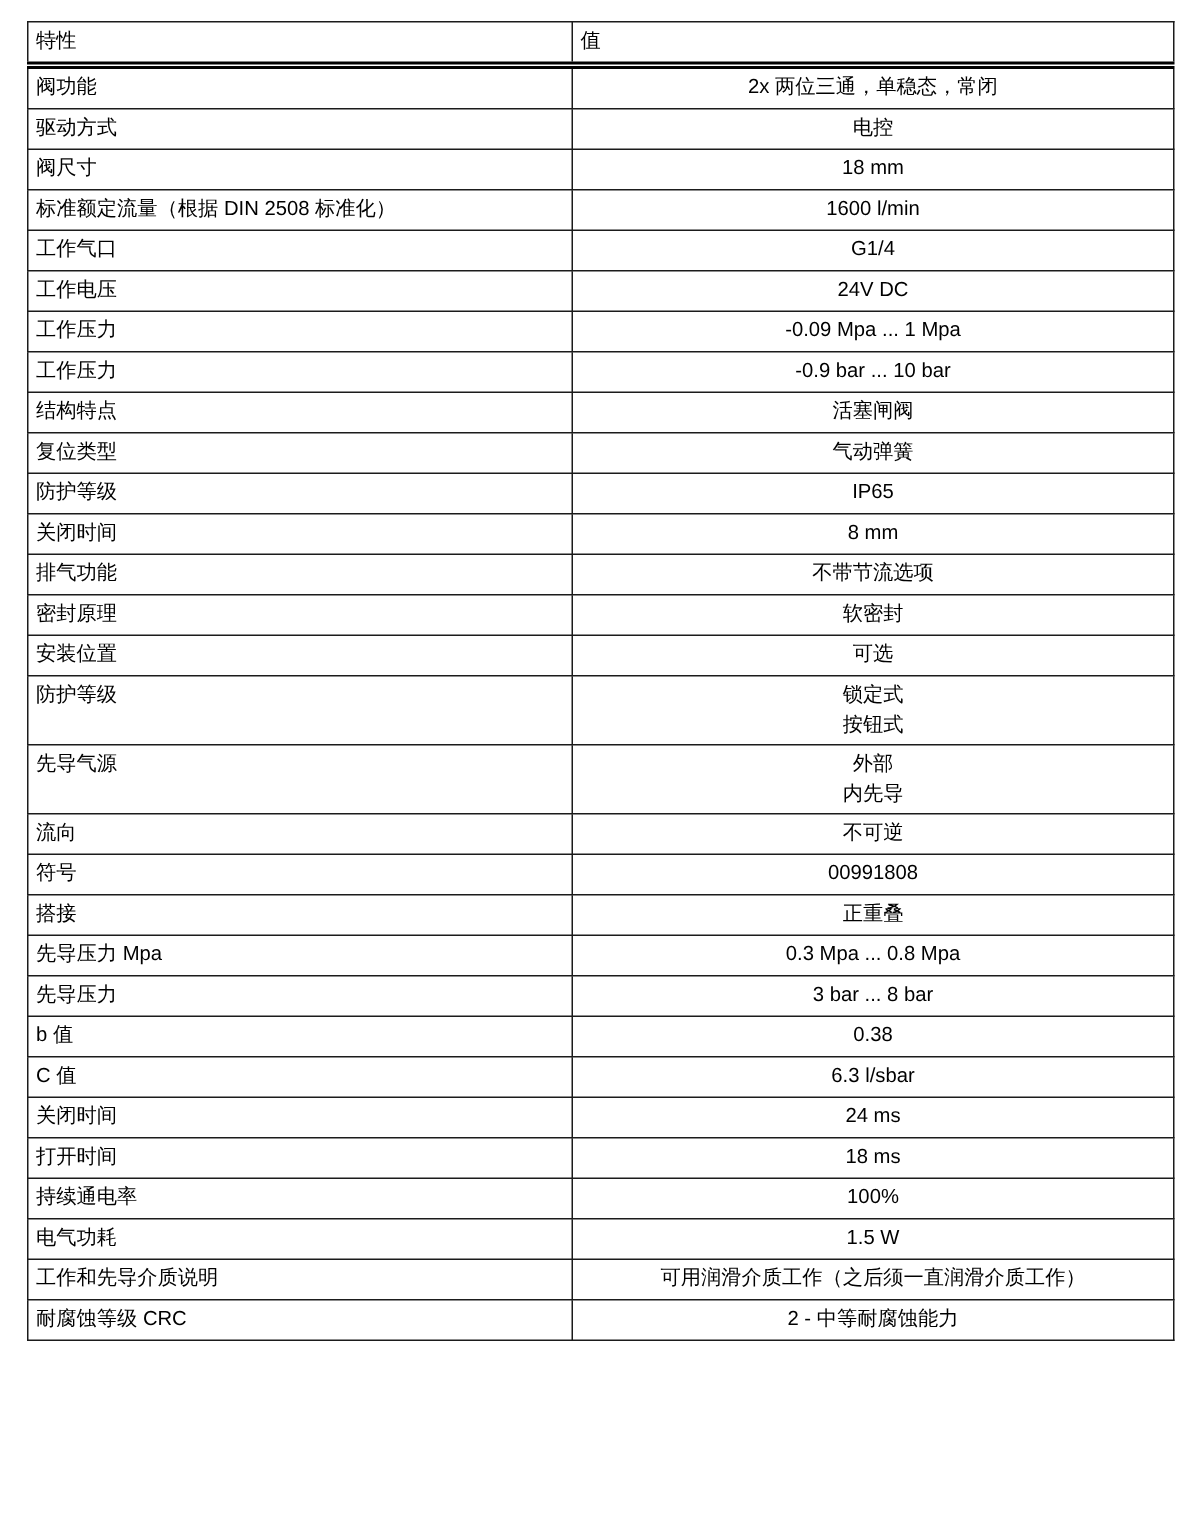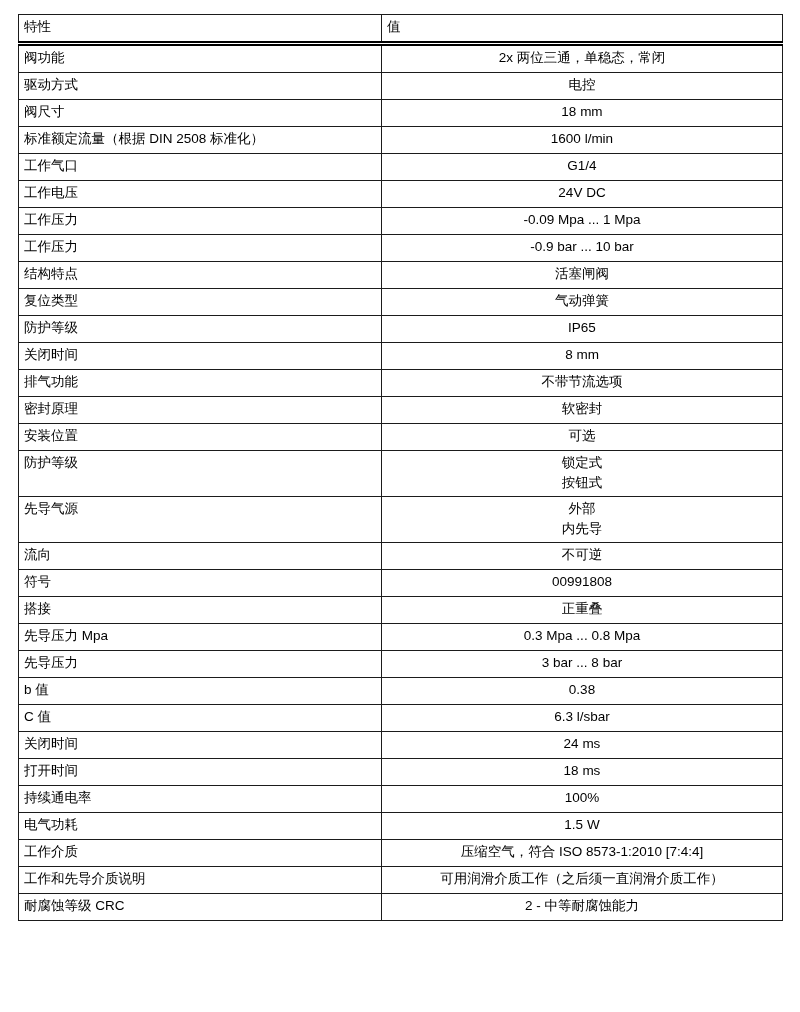--- a/index.html
+++ b/index.html
@@ -226,26 +226,20 @@
             <span class="value-line">100%</span>
           </td>
         </tr>
         <tr>
           <td class="col-label">电气功耗</td>
           <td class="col-value">
             <span class="value-line">1.5 W</span>
           </td>
         </tr>
         <tr>
-          <td class="col-label">工作介质</td>
-          <td class="col-value">
-            <span class="value-line">压缩空气，符合 ISO 8573-1:2010 [7:4:4]</span>
-          </td>
-        </tr>
-        <tr>
           <td class="col-label">工作和先导介质说明</td>
           <td class="col-value">
             <span class="value-line">可用润滑介质工作（之后须一直润滑介质工作）</span>
           </td>
         </tr>
         <tr>
           <td class="col-label">耐腐蚀等级 CRC</td>
           <td class="col-value">
             <span class="value-line">2 - 中等耐腐蚀能力</span>
           </td>

